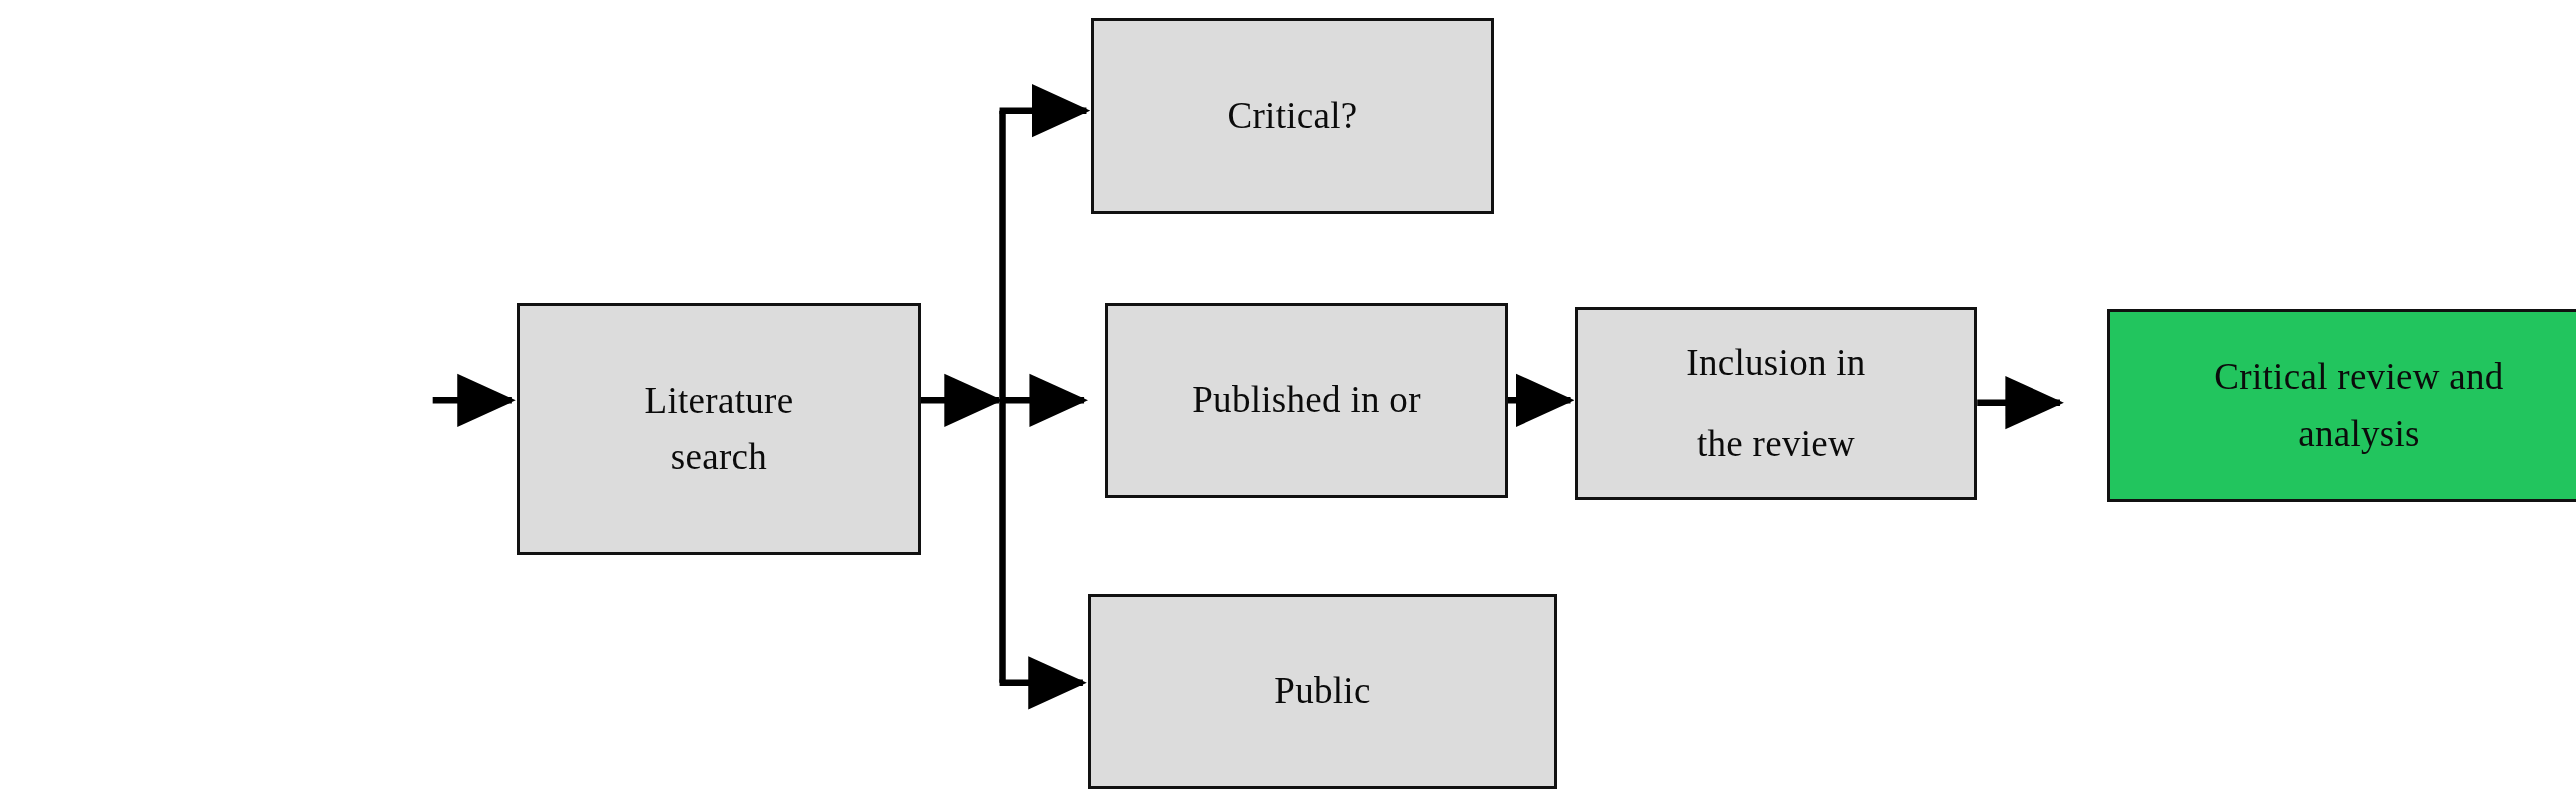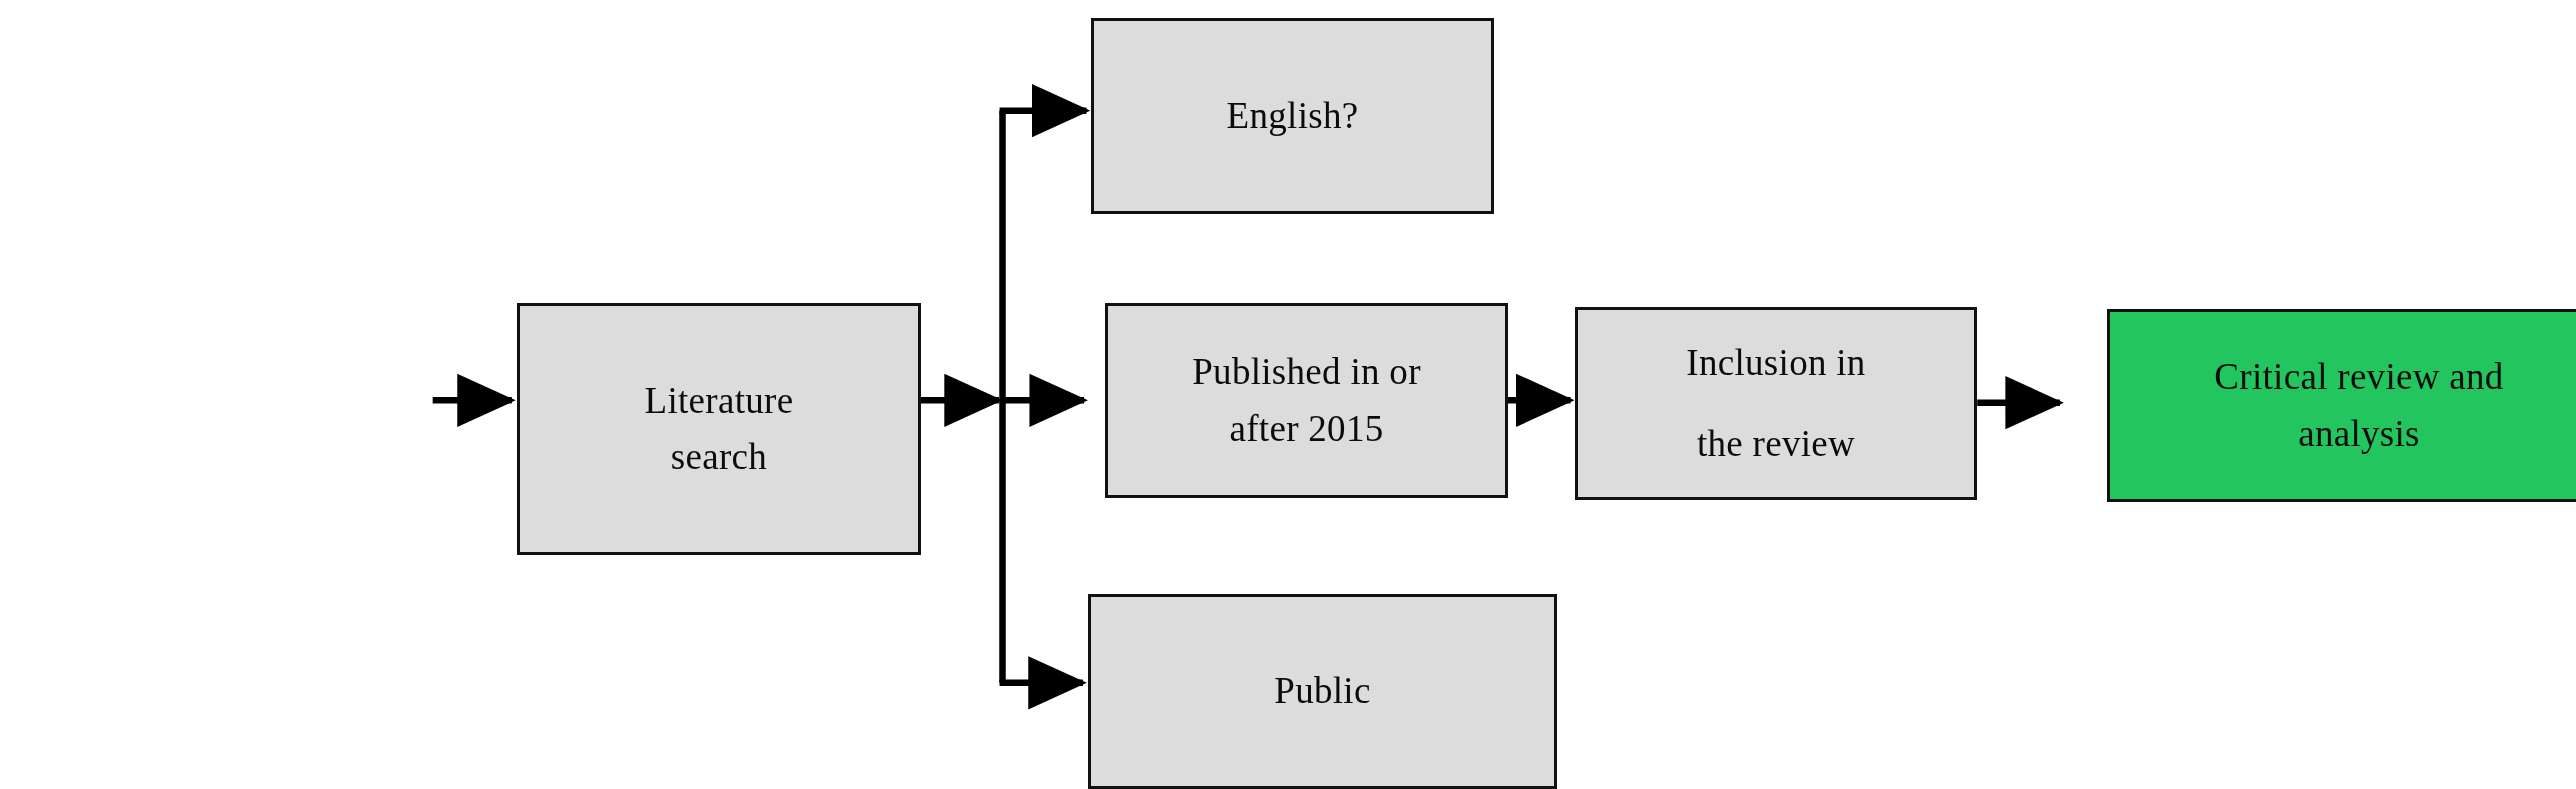--- a/index.html
+++ b/index.html
@@ -90,26 +90,25 @@
     </g>
   </svg>
 
 
   <div class="node" style="left: 517px; top: 303px; width: 404px; height: 252px; background: rgb(220, 220, 220); border-color: rgb(17, 17, 17);">
     <span class="line">Literature</span>
     <span class="line">search</span>
   </div>
 
   <div class="node" style="left: 1091px; top: 18.3px; width: 403px; height: 196px; background: rgb(220, 220, 220); border-color: rgb(17, 17, 17);">
-    <span class="line">English?</span>
+    <span class="line">Critical?</span>
   </div>
 
   <div class="node" style="left: 1089px; top: 303px; width: 403px; height: 195px; background: rgb(220, 220, 220); border-color: rgb(17, 17, 17); margin-left: 16px;">
     <span class="line">Published in or</span>
-    <span class="line">after 2015</span>
   </div>
 
   <div class="node" style="left: 1088px; top: 594px; width: 469px; height: 195px; background: rgb(220, 220, 220); border-color: rgb(17, 17, 17);">
     <span class="line">Public</span>
   </div>
 
   <div class="node" style="left: 1575px; top: 307px; width: 402px; height: 193px; background: rgb(220, 220, 220); border-color: rgb(17, 17, 17); gap: 24px;">
     <span class="line">Inclusion in</span>
     <span class="line">the review</span>
   </div>

